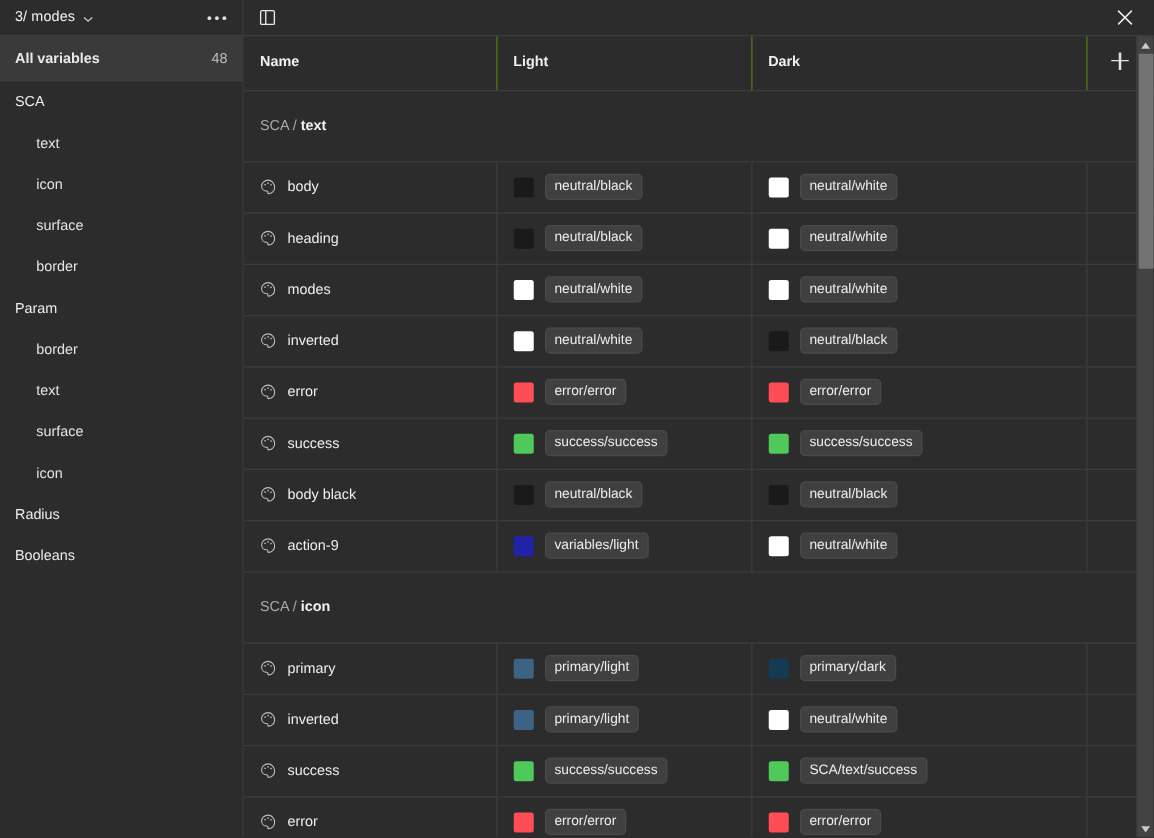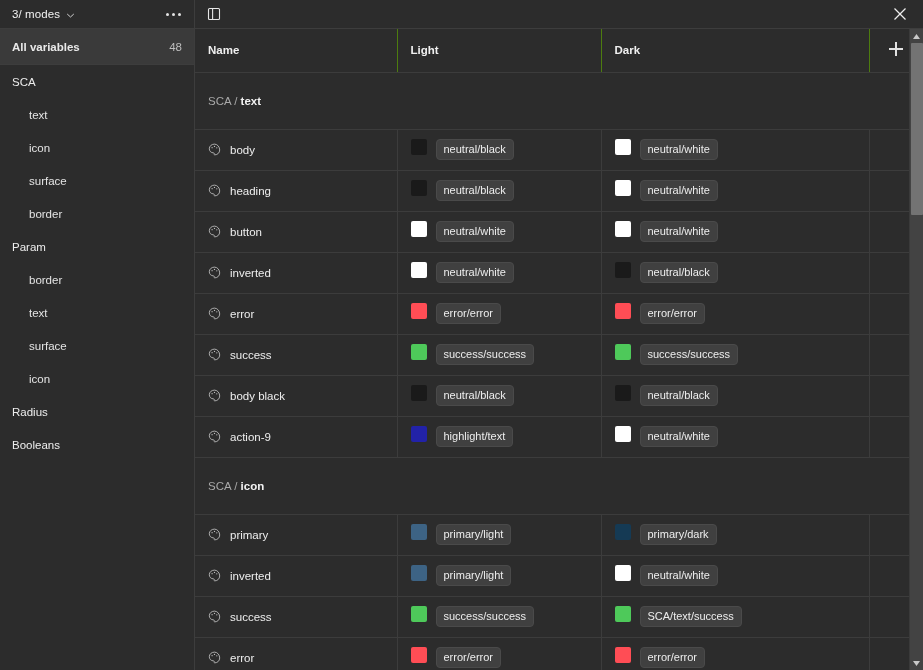--- a/index.html
+++ b/index.html
@@ -201,21 +201,21 @@
   .name-inner {
     display: flex;
     align-items: center;
     gap: 9px;
   }
   .pal-ico { width: 13px; height: 13px; display: block; flex: none; }
   .var-label { font-size: 11.5px; color: #eeeeee; }
 
   .val-inner {
     display: flex;
-    align-items: flex-start;
+    align-items: center;
     gap: 9px;
   }
   .swatch {
     width: 16px; height: 16px;
     border-radius: 2px;
     flex: none;
     box-sizing: border-box;
   }
   .token {
     display: inline-block;
@@ -420,21 +420,21 @@
             </tr>
             <tr class="var-row">
               <td class="name-cell">
                 <div class="name-inner">
                   <svg viewBox="0 0 14 14" class="pal-ico">
                     <path d="M7 1.2c-3.2 0-5.6 2.2-5.6 5 0 2.5 1.9 4.4 4.3 4.4.7 0 1.1.4 1.1.9 0 .3-.1.5-.1.8 0 .3.2.5.5.5 3 0 5.4-2.3 5.4-5.3 0-3.2-2.4-6.3-5.6-6.3z" fill="none" stroke="#bdbdbd" stroke-width="0.95"></path>
                     <circle cx="4.4" cy="5" r="0.72" fill="#bdbdbd"></circle>
                     <circle cx="7" cy="3.7" r="0.72" fill="#bdbdbd"></circle>
                     <circle cx="9.5" cy="5.2" r="0.72" fill="#bdbdbd"></circle>
                   </svg>
-                  <span class="var-label">button</span>
+                  <span class="var-label">modes</span>
                 </div>
               </td>
               <td class="val-cell">
                 <div class="val-inner">
                   <span class="swatch" style="background: rgb(255, 255, 255);"></span>
                   <span class="token">neutral/white</span>
                 </div>
               </td>
               <td class="val-cell">
                 <div class="val-inner">
@@ -556,21 +556,21 @@
                     <circle cx="4.4" cy="5" r="0.72" fill="#bdbdbd"></circle>
                     <circle cx="7" cy="3.7" r="0.72" fill="#bdbdbd"></circle>
                     <circle cx="9.5" cy="5.2" r="0.72" fill="#bdbdbd"></circle>
                   </svg>
                   <span class="var-label">action-9</span>
                 </div>
               </td>
               <td class="val-cell">
                 <div class="val-inner">
                   <span class="swatch" style="background: rgb(34, 34, 168);"></span>
-                  <span class="token">highlight/text</span>
+                  <span class="token">variables/light</span>
                 </div>
               </td>
               <td class="val-cell">
                 <div class="val-inner">
                   <span class="swatch" style="background: rgb(255, 255, 255);"></span>
                   <span class="token">neutral/white</span>
                 </div>
               </td>
               <td class="end-cell"></td>
             </tr>

